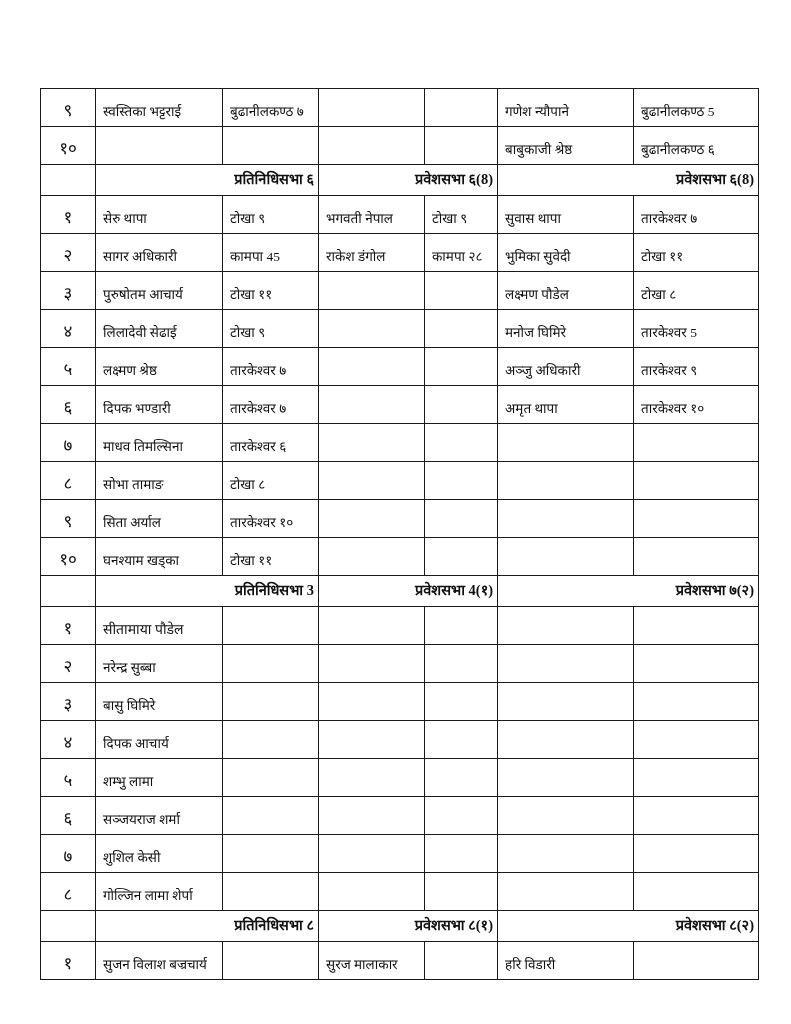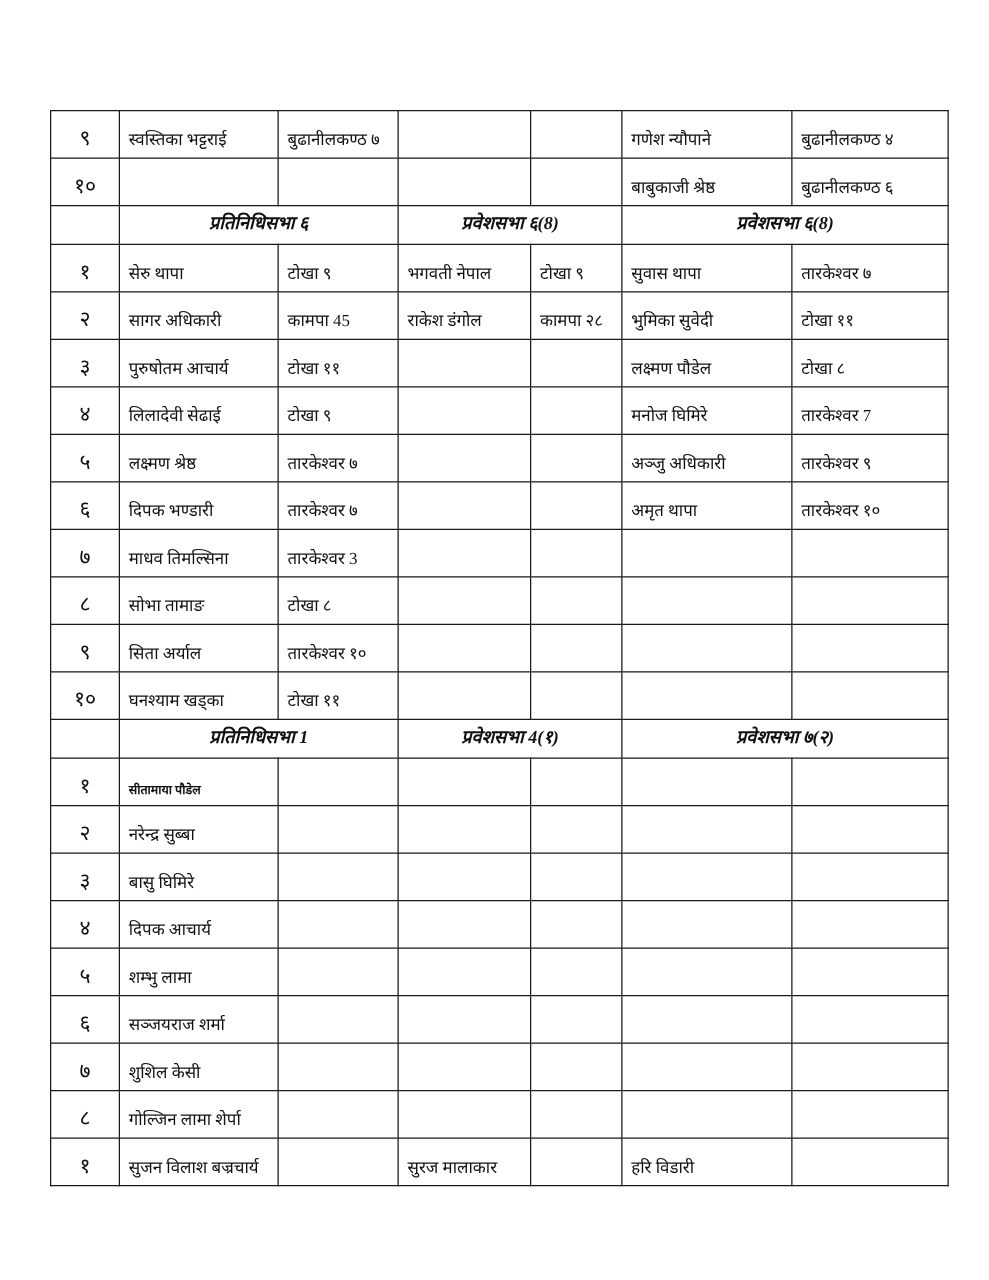--- a/index.html
+++ b/index.html
@@ -34,29 +34,28 @@
     word-wrap: break-word;
   }
   table.results td.sn {
     text-align: center;
     font-size: 17px;
     padding: 2px 2px 4px 2px;
   }
   table.results tr.header-row td {
     height: 25px;
     vertical-align: middle;
-    text-align: center;
+    text-align: right;
     font-weight: bold;
     font-size: 14.5px;
     padding: 2px 4px 3px 4px;
-    font-style: italic;
   }
   table.results td.bold {
-    font-weight: bold;
-    font-size: 10px;
+    font-weight: normal;
+    font-size: 14px;
     margin-top: 40px;
   }
 </style>
 </head>
 <body>
 
 <div class="sheet">
   <table class="results">
     <colgroup>
       <col style="width:55px">
@@ -68,21 +67,21 @@
       <col style="width:125px">
     </colgroup>
     <tbody>
         <tr>
           <td class="sn">९</td>
           <td class="name">स्वस्तिका भट्टराई</td>
           <td class="place">बुढानीलकण्ठ ७</td>
           <td class="name"></td>
           <td class="place"></td>
           <td class="name">गणेश न्यौपाने</td>
-          <td class="place">बुढानीलकण्ठ ४</td>
+          <td class="place">बुढानीलकण्ठ 5</td>
         </tr>
         <tr>
           <td class="sn">१०</td>
           <td class="name"></td>
           <td class="place"></td>
           <td class="name"></td>
           <td class="place"></td>
           <td class="name">बाबुकाजी श्रेष्ठ</td>
           <td class="place">बुढानीलकण्ठ ६</td>
         </tr>
@@ -119,21 +118,21 @@
           <td class="name">लक्ष्मण पौडेल</td>
           <td class="place">टोखा ८</td>
         </tr>
         <tr>
           <td class="sn">४</td>
           <td class="name">लिलादेवी सेढाई</td>
           <td class="place">टोखा ९</td>
           <td class="name"></td>
           <td class="place"></td>
           <td class="name">मनोज घिमिरे</td>
-          <td class="place">तारकेश्वर 7</td>
+          <td class="place">तारकेश्वर 5</td>
         </tr>
         <tr>
           <td class="sn">५</td>
           <td class="name">लक्ष्मण श्रेष्ठ</td>
           <td class="place">तारकेश्वर ७</td>
           <td class="name"></td>
           <td class="place"></td>
           <td class="name">अञ्जु अधिकारी</td>
           <td class="place">तारकेश्वर ९</td>
         </tr>
@@ -142,21 +141,21 @@
           <td class="name">दिपक भण्डारी</td>
           <td class="place">तारकेश्वर ७</td>
           <td class="name"></td>
           <td class="place"></td>
           <td class="name">अमृत थापा</td>
           <td class="place">तारकेश्वर १०</td>
         </tr>
         <tr>
           <td class="sn">७</td>
           <td class="name">माधव तिमल्सिना</td>
-          <td class="place">तारकेश्वर 3</td>
+          <td class="place">तारकेश्वर ६</td>
           <td class="name"></td>
           <td class="place"></td>
           <td class="name"></td>
           <td class="place"></td>
         </tr>
         <tr>
           <td class="sn">८</td>
           <td class="name">सोभा तामाङ</td>
           <td class="place">टोखा ८</td>
           <td class="name"></td>
@@ -177,21 +176,21 @@
           <td class="sn">१०</td>
           <td class="name">घनश्याम खड्का</td>
           <td class="place">टोखा ११</td>
           <td class="name"></td>
           <td class="place"></td>
           <td class="name"></td>
           <td class="place"></td>
         </tr>
         <tr class="header-row">
           <td class="sn"></td>
-          <td colspan="2">प्रतिनिधिसभा 1</td>
+          <td colspan="2">प्रतिनिधिसभा 3</td>
           <td colspan="2">प्रवेशसभा 4(१)</td>
           <td colspan="2">प्रवेशसभा ७(२)</td>
         </tr>
         <tr>
           <td class="sn">१</td>
           <td class="name bold">सीतामाया पौडेल</td>
           <td class="place"></td>
           <td class="name"></td>
           <td class="place"></td>
           <td class="name"></td>
@@ -252,20 +251,26 @@
           <td class="place"></td>
         </tr>
         <tr>
           <td class="sn">८</td>
           <td class="name">गोल्जिन लामा शेर्पा</td>
           <td class="place"></td>
           <td class="name"></td>
           <td class="place"></td>
           <td class="name"></td>
           <td class="place"></td>
+        </tr>
+        <tr class="header-row">
+          <td class="sn"></td>
+          <td colspan="2">प्रतिनिधिसभा ८</td>
+          <td colspan="2">प्रवेशसभा ८(१)</td>
+          <td colspan="2">प्रवेशसभा ८(२)</td>
         </tr>
         <tr>
           <td class="sn">१</td>
           <td class="name">सुजन विलाश बज्रचार्य</td>
           <td class="place"></td>
           <td class="name">सुरज मालाकार</td>
           <td class="place"></td>
           <td class="name">हरि विडारी</td>
           <td class="place"></td>
         </tr>

